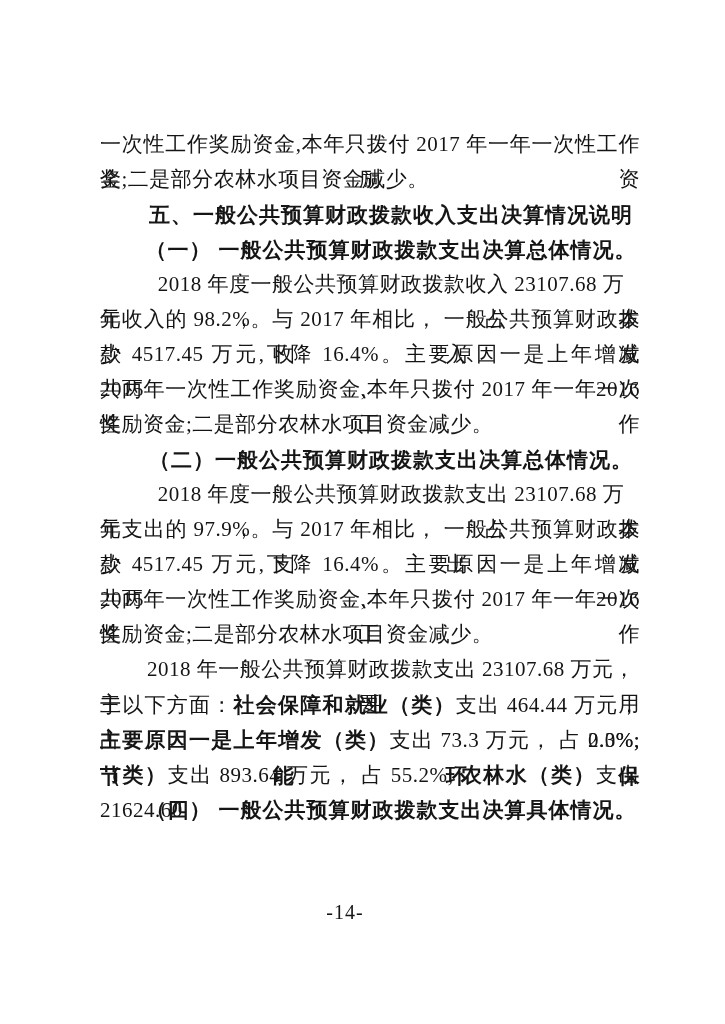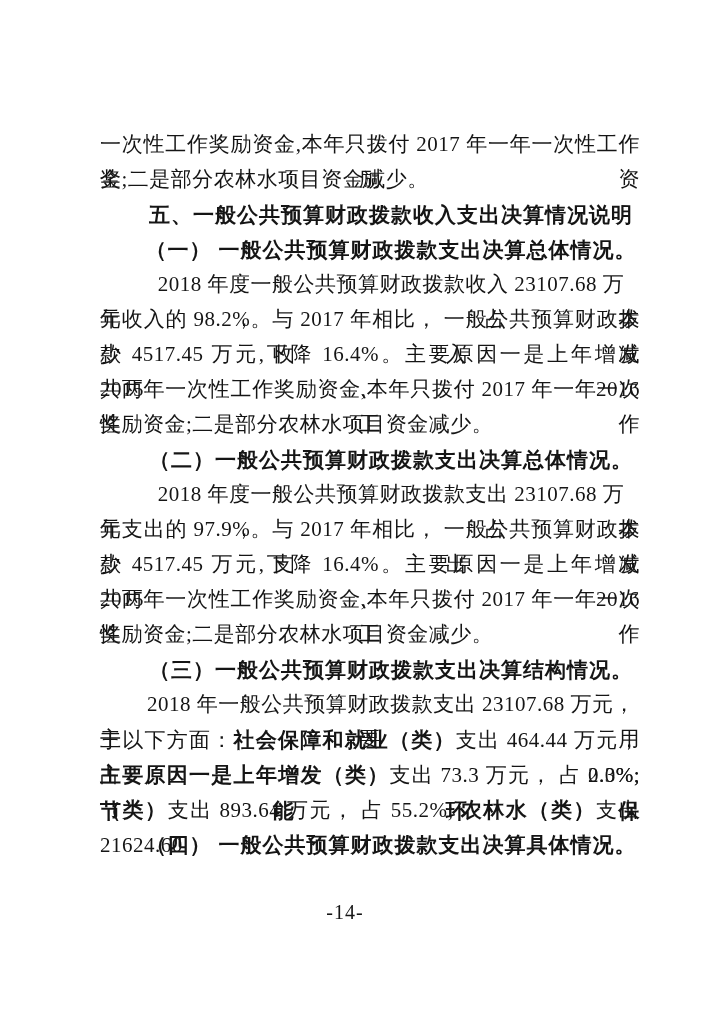--- a/index.html
+++ b/index.html
@@ -67,21 +67,20 @@
       <div class="line body just"><span>年收入的 98.2%。与 2017 年相比， 一般公共预算财政拨款收入减</span></div>
       <div class="line body just"><span>少 4517.45 万元,下降 16.4%。主要原因一是上年增发 2015、2016</span></div>
       <div class="line body just"><span>共两年一次性工作奖励资金,本年只拨付 2017 年一年一次性工作</span></div>
       <div class="line body"><span>奖励资金;二是部分农林水项目资金减少。</span></div>
       <div class="line h2 indent"><span>（二）一般公共预算财政拨款支出决算总体情况。</span></div>
       <div class="line body indent just"><span>2018 年度一般公共预算财政拨款支出 23107.68 万元， 占本</span></div>
       <div class="line body just"><span>年支出的 97.9%。与 2017 年相比， 一般公共预算财政拨款支出减</span></div>
       <div class="line body just"><span>少 4517.45 万元,下降 16.4%。主要原因一是上年增发 2015、2016</span></div>
       <div class="line body just"><span>共两年一次性工作奖励资金,本年只拨付 2017 年一年一次性工作</span></div>
       <div class="line body"><span>奖励资金;二是部分农林水项目资金减少。</span></div>
-      <div class="line h2 indent"><span>（三）一般公共预算财政拨款支出决算结构情况。</span></div>
       <div class="line body indent just"><span>2018 年一般公共预算财政拨款支出 23107.68 万元， 主要用</span></div>
       <div class="line body just"><span>于以下方面：</span><span class="b">社会保障和就业（类）</span><span>支出 464.44 万元， 占 2.0%;</span></div>
       <div class="line body just"><span class="b">主要原因一是上年增发（类）</span><span>支出 73.3 万元， 占 0.3%; </span><span class="b">节能环保</span></div>
       <div class="line body just"><span class="b">（类）</span><span>支出 893.64 万元， 占 55.2%; </span><span class="b">农林水（类）</span><span>支出 21624.60</span></div>
       <div class="line h2 indent"><span>（四） 一般公共预算财政拨款支出决算具体情况。</span></div>
     </div>
   <div class="footer">-14-</div>
 </div>
 
 </body></html>

